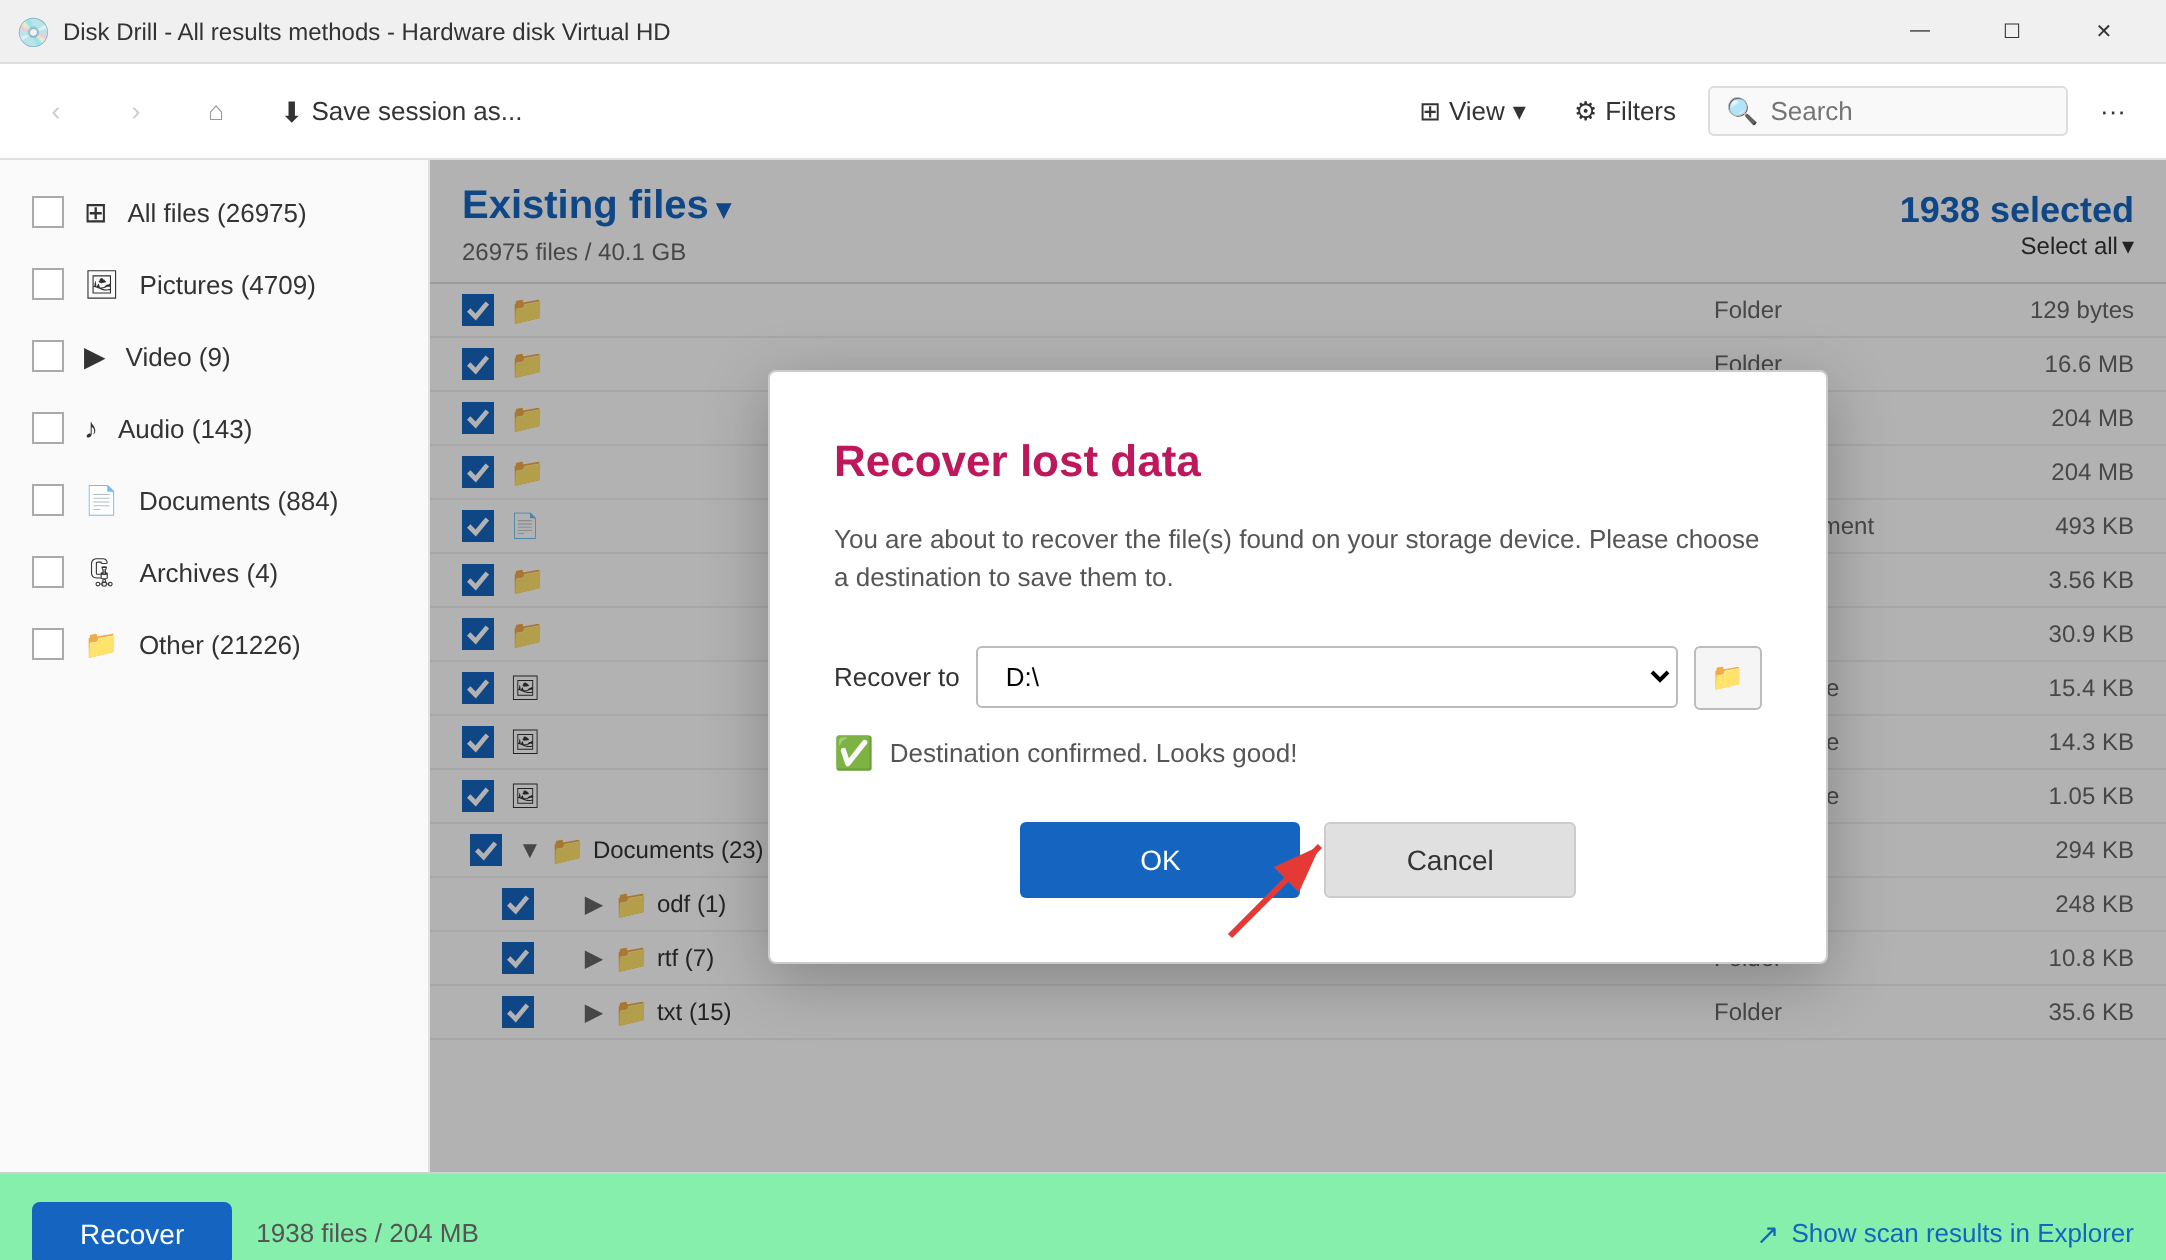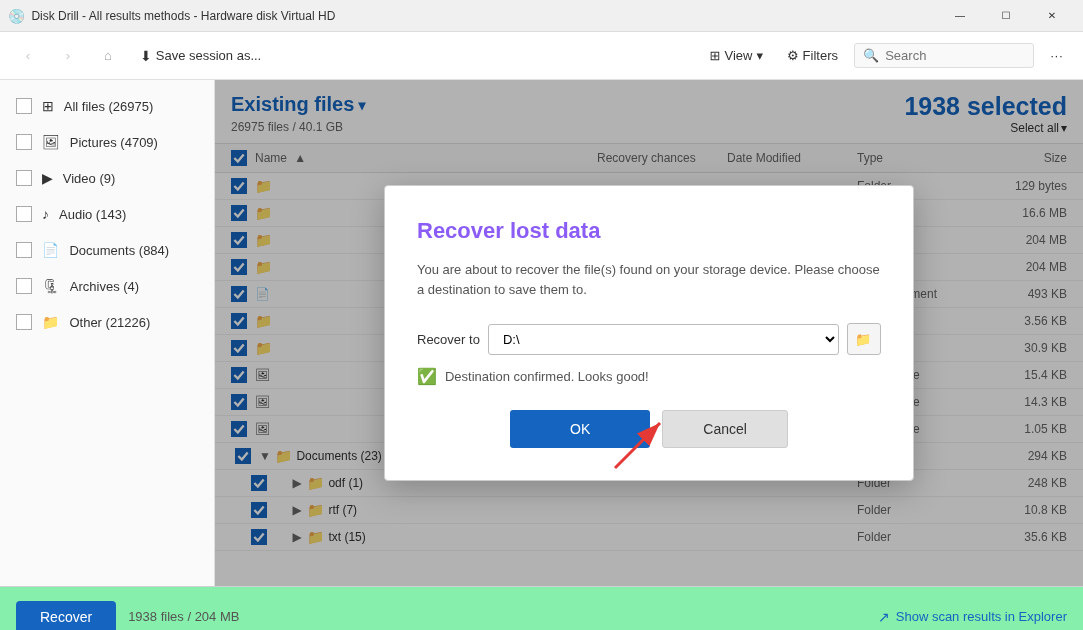--- a/index.html
+++ b/index.html
@@ -94,21 +94,21 @@
       border-bottom: 1px solid #e0e0e0;
       display: flex;
       align-items: center;
       justify-content: space-between;
     }
     .content-title {
       font-size: 20px; font-weight: 600; color: #1565c0;
       display: flex; align-items: center; gap: 4px;
     }
     .content-subtitle { font-size: 12px; color: #666; margin-top: 4px; }
-    .selected-count { font-size: 25px; font-weight: 600; color: #1565c0; text-align: right; }
+    .selected-count { font-size: 18px; font-weight: 600; color: #1565c0; text-align: right; }
     .select-all { font-size: 12px; color: #333; text-align: right; cursor: pointer; display: flex; align-items: center; gap: 2px; justify-content: flex-end; }
 
     
     .table-header {
       display: flex; align-items: center;
       padding: 6px 16px;
       background: #fafafa;
       border-bottom: 1px solid #e0e0e0;
       font-size: 12px; color: #666;
     }
@@ -175,21 +175,21 @@
     }
     .modal {
       background: white;
       border-radius: 4px;
       padding: 32px;
       width: 530px;
       box-shadow: 0 8px 32px rgba(0,0,0,0.25);
       border: 1px solid #ccc;
       position: relative;
     }
-    .modal-title { font-size: 22px; font-weight: 600; color: #8b5cf6; margin-bottom: 16px; }
+    .modal-title { font-size: 22px; font-weight: 600; color: #be185d; margin-bottom: 16px; }
     .modal-desc { font-size: 13px; color: #555; margin-bottom: 24px; line-height: 1.5; }
     .modal-row { display: flex; align-items: center; gap: 8px; margin-bottom: 12px; }
     .modal-label { font-size: 13px; color: #333; white-space: nowrap; }
     .modal-select {
       flex: 1;
       padding: 6px 10px; border: 1px solid #bbb; border-radius: 3px;
       font-size: 13px; background: white; cursor: pointer;
       appearance: auto;
     }
     .modal-browse-btn {
@@ -310,37 +310,20 @@
       </div>
       <div style="text-align:right;">
         <div class="selected-count">1938 selected</div>
         <div class="select-all">
           <span>Select all</span>
           <span>▾</span>
         </div>
       </div>
     </div>
 
-    <div class="table-header">
-      <div class="col-checkbox">
-        <div class="checkbox-blue">
-          <svg viewBox="0 0 12 12">
-              <polyline class="check-white" points="2,6 5,9 10,3"></polyline>
-            </svg>
-        </div>
-      </div>
-      <div class="col-name">
-        <span>Name</span>
-        <span style="margin-left:4px;">▲</span>
-      </div>
-      <div class="col-recovery">Recovery chances</div>
-      <div class="col-date">Date Modified</div>
-      <div class="col-type">Type</div>
-      <div class="col-size">Size</div>
-    </div>
 
     <div class="table-body">
 
       <div class="table-row">
         <div class="cell-checkbox col-checkbox">
             <div class="checkbox-blue">
               <svg viewBox="0 0 12 12">
                 <polyline class="check-white" points="2,6 5,9 10,3"></polyline>
               </svg>
             </div>

